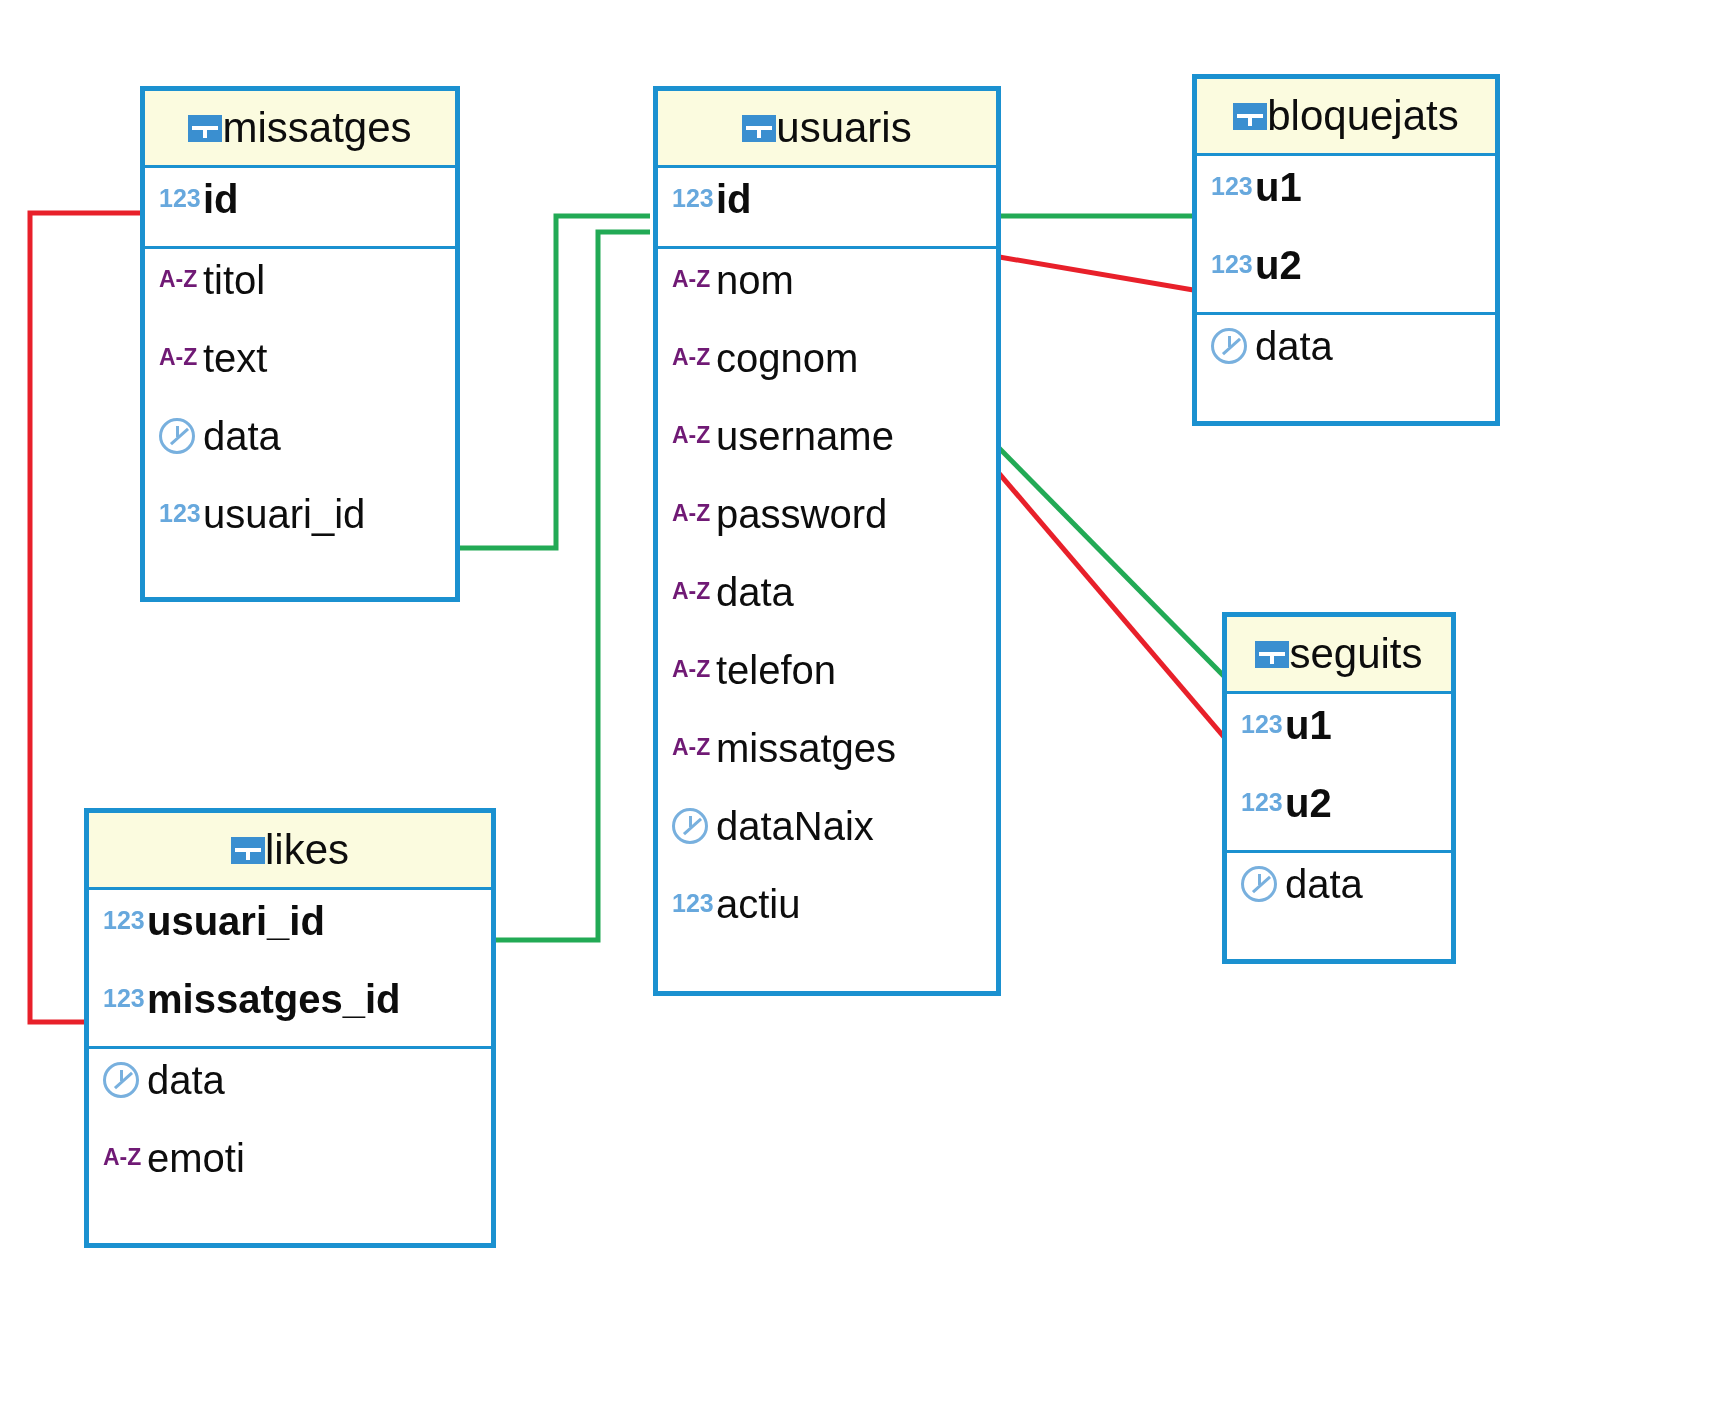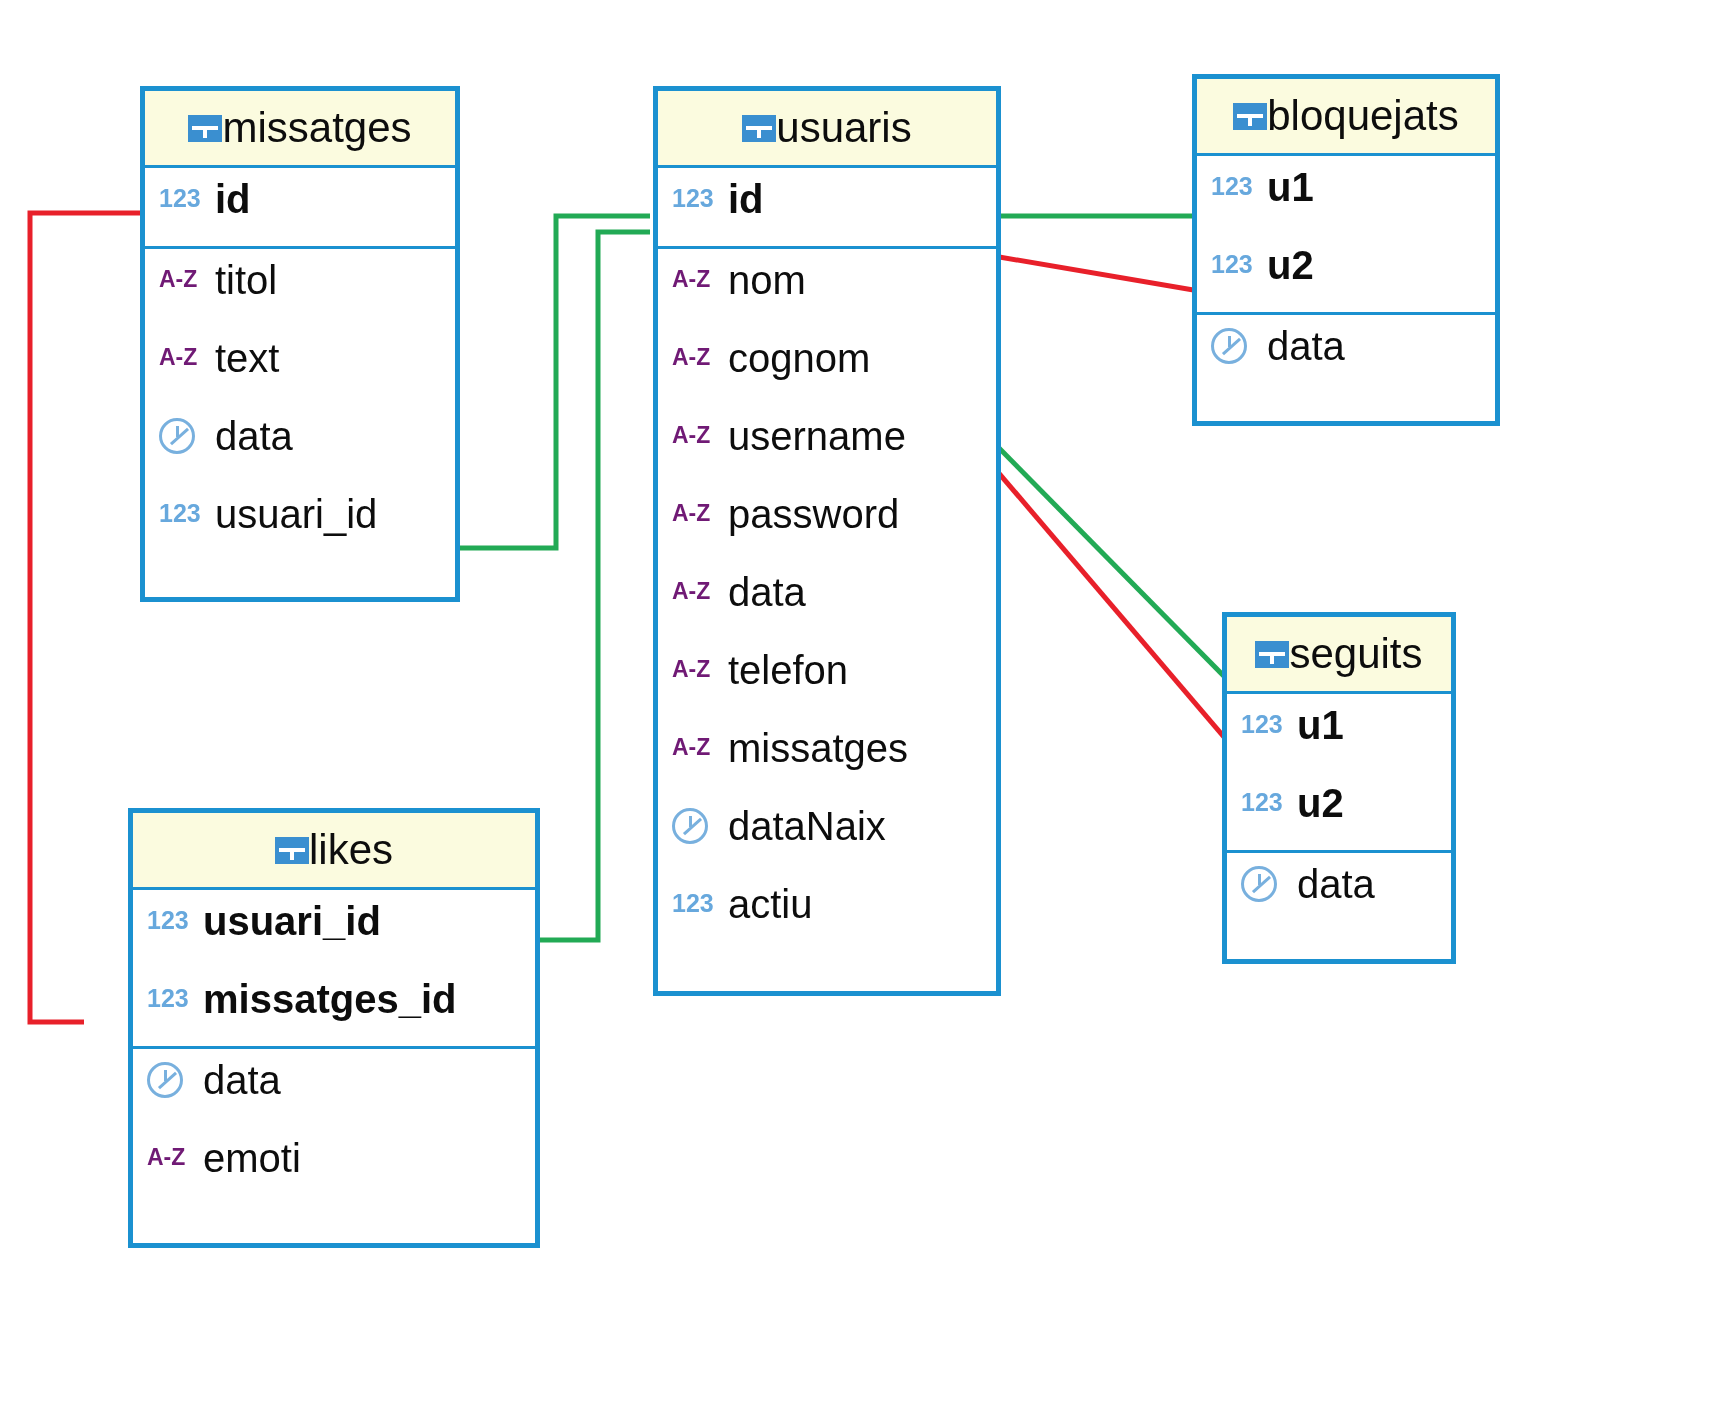--- a/index.html
+++ b/index.html
@@ -58,21 +58,21 @@
   .field-group {
     box-sizing: border-box;
   }
   .field-group + .field-group {
     border-top: 3px solid #1b91d0;
   }
 
   .field-row {
     display: flex;
     align-items: center;
-    gap: 12px;
+    gap: 0;
     height: 78px;
     padding: 0 0 17px 14px;
     box-sizing: border-box;
     white-space: nowrap;
   }
   .field-name {
     font-size: 40px;
     color: #0d0d0d;
     line-height: 1;
   }
@@ -314,21 +314,21 @@
         </div>
         <div class="field-group">
           <div class="field-row">
             <span class="ic-clock-wrap">
               <span class="ic ic-clock"></span>
             </span>
             <span class="field-name">data</span>
           </div>
         </div>
       </div>
-      <div class="entity" style="left: 84px; top: 808px; width: 412px; height: 440px; margin-left: 44px;">
+      <div class="entity" style="left: 84px; top: 808px; width: 412px; height: 440px;">
         <div class="entity-header">
           <span class="ic ic-table"></span>
           <span class="entity-title">likes</span>
         </div>
         <div class="field-group">
           <div class="field-row pk">
             <span class="ic ic-num">123</span>
             <span class="field-name">usuari_id</span>
           </div>
           <div class="field-row pk">

